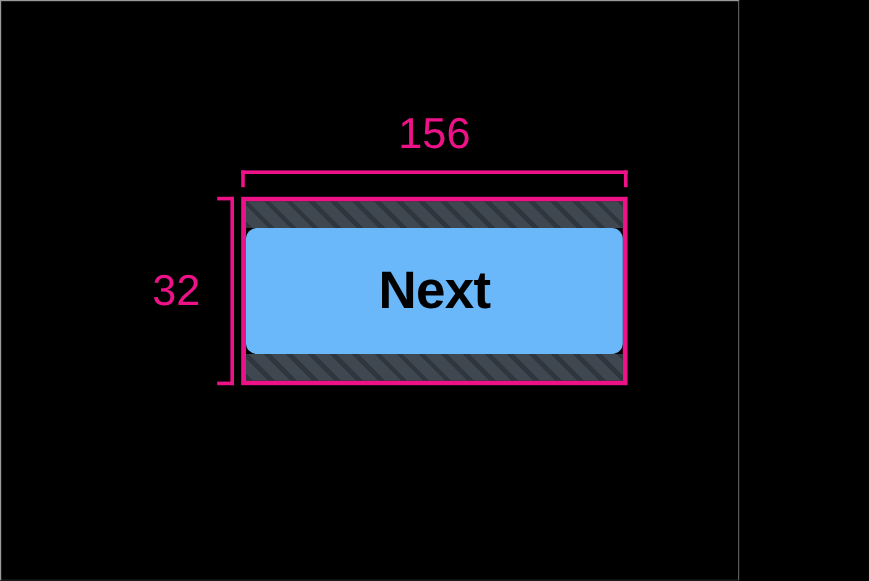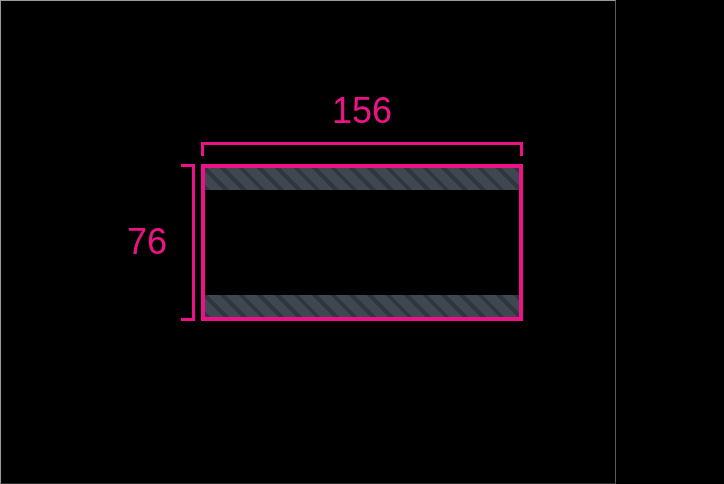--- a/index.html
+++ b/index.html
@@ -164,30 +164,33 @@
 <div id="canvas">
 
   <div id="dim-width-label">156</div>
 
   <div id="dim-width">
     <div class="rule"></div>
     <div class="tick left"></div>
     <div class="tick right"></div>
   </div>
 
-  <div id="dim-height-label">76</div>
+  <div id="dim-height-label">32</div>
 
   <div id="dim-height">
     <div class="rule"></div>
     <div class="tick top"></div>
     <div class="tick bottom"></div>
   </div>
 
   <div id="measure-box">
 
     <div id="hatch-top" class="hatch-band"></div>
 
+    <div id="next-button">
+      <span id="next-button-label">Next</span>
+    </div>
 
     <div id="hatch-bottom" class="hatch-band"></div>
 
   </div>
 
 </div>
 
 </body></html>

